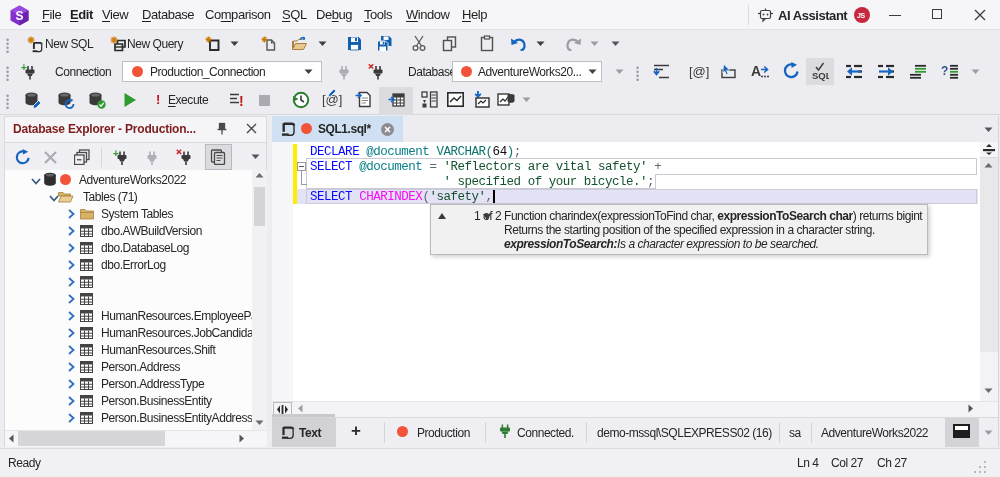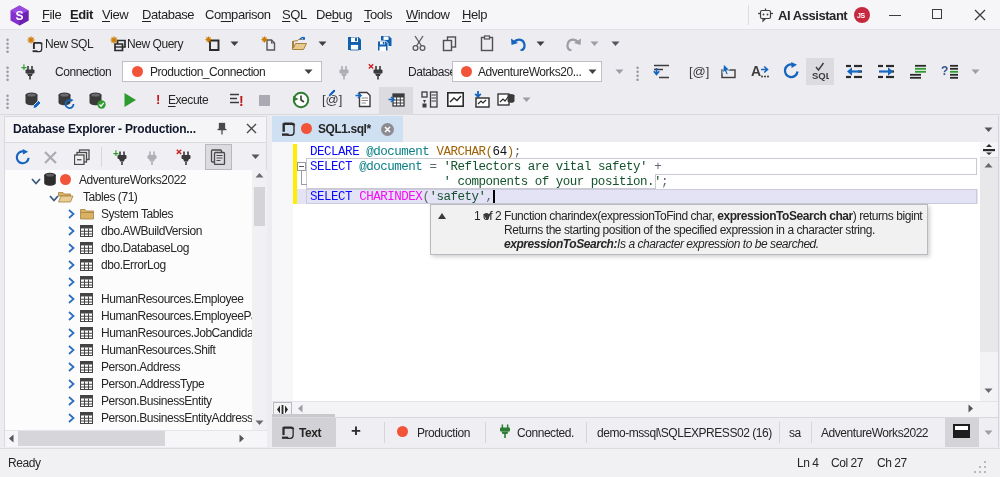--- a/index.html
+++ b/index.html
@@ -5,21 +5,21 @@
   html,body{margin:0;padding:0;}
   body{width:1000px;height:477px;overflow:hidden;position:relative;
        font-family:"Liberation Sans",sans-serif;background:#edecf1;}
   .abs{position:absolute;}
   .txt{position:absolute;font-size:12px;color:#262626;white-space:pre;letter-spacing:-0.45px;}
   .menu{position:absolute;font-size:13px;color:#1f1f1f;top:7px;letter-spacing:-0.45px;}
   .menu u{text-decoration-thickness:1px;text-underline-offset:2px;}
   .grip{position:absolute;width:3px;color:#9b9aa2;font-size:9px;line-height:4px;letter-spacing:0;}
   .code{position:absolute;font-family:"Liberation Mono",monospace;font-size:12.5px;
         letter-spacing:-0.48px;line-height:15px;white-space:pre;}
-  .kw{color:#0909ff;} .vr{color:#0b8088;} .ty{color:#a16207;} .st{color:#14532d;}
+  .kw{color:#0909ff;} .vr{color:#0b8088;} .ty{color:#0f766e;} .st{color:#14532d;}
   .fn{color:#f50cf5;} .pu{color:#5f6672;} .nu{color:#111111;}
   .sep3{position:absolute;width:1px;background:#d6d5da;}
 </style>
 </head>
 <body>
 
 <div class="abs" style="left:0;top:0;width:1000px;height:30px;background:#f6f5f8;border-bottom:1px solid #e3e2e7;box-sizing:border-box;"></div>
 <svg class="abs" style="left:9px;top:5px;" width="21" height="21" viewBox="0 0 21 21">
   <polygon points="10.5,0.5 19.5,5.5 19.5,15.5 10.5,20.5 1.5,15.5 1.5,5.5" fill="#8330cc"></polygon>
   <polygon points="10.5,0.5 19.5,5.5 10.5,10.5 1.5,5.5" fill="#9a49e0"></polygon>
@@ -419,21 +419,21 @@
   <path d="M10.5 4.5 V10 C10.5 11 12 11.8 14 11.8 C16 11.8 17.5 11 17.5 10 V4.5" fill="#3a3a3a"></path>
 </svg>
 <svg class="abs" style="left:522px;top:96px;" width="9" height="7">
       <polygon points="0.5,1.5 8.5,1.5 4.5,6" fill="#9d9da5"></polygon>
     </svg>
 </div>
 
 <div id="panel">
 
 <div class="abs" style="left:4px;top:116px;width:263px;height:27px;background:#f5f4f7;border:1px solid #dad9de;box-sizing:border-box;"></div>
-<span class="txt" style="left:13px;top:122px;font-weight:bold;color:#0f172a;letter-spacing:-0.2px;">Database Explorer - Production...</span>
+<span class="txt" style="left:13px;top:122px;font-weight:bold;color:#7f1d1d;letter-spacing:-0.2px;">Database Explorer - Production...</span>
 <svg class="abs" style="left:215px;top:122px;" width="13" height="14" viewBox="0 0 13 14">
   <g stroke="#4a4a4a" stroke-width="1.3" fill="none">
     <rect x="4.5" y="1.5" width="5" height="6" fill="#4a4a4a"></rect>
     <line x1="2.5" y1="7.5" x2="11.5" y2="7.5"></line>
     <line x1="7" y1="7.5" x2="7" y2="12.5"></line>
   </g>
 </svg>
 <svg class="abs" style="left:246px;top:123px;" width="11" height="11" viewBox="0 0 11 11">
   <path d="M1 1 L10 10 M10 1 L1 10" stroke="#4a4a4a" stroke-width="1.4"></path>
 </svg>
@@ -578,21 +578,20 @@
   <svg class="abs" style="left:75px;top:105px;" width="13" height="14">
         <use href="#tbl-ico"></use>
       </svg>
 
   <svg class="abs" style="left:61px;top:124px;" width="10" height="10">
         <use href="#chev-closed"></use>
       </svg>
   <svg class="abs" style="left:75px;top:122px;" width="13" height="14">
         <use href="#tbl-ico"></use>
       </svg>
-  <span class="txt" style="left:96px;top:122px;">HumanResources.Employee</span>
 
   <svg class="abs" style="left:61px;top:141px;" width="10" height="10">
         <use href="#chev-closed"></use>
       </svg>
   <svg class="abs" style="left:75px;top:139px;" width="13" height="14">
         <use href="#tbl-ico"></use>
       </svg>
   <span class="txt" style="left:96px;top:139px;">HumanResources.EmployeePayHistory</span>
 
   <svg class="abs" style="left:61px;top:158px;" width="10" height="10">
@@ -698,21 +697,21 @@
 <div class="abs" style="left:655px;top:174px;width:1px;height:15px;background:#c9c9d4;"></div>
 <div class="abs" style="left:306px;top:188px;width:350px;height:1px;background:#c9c9d4;"></div>
 
 <div class="abs" style="left:297px;top:162px;width:9px;height:9px;border:1px solid #9a9aa2;background:#fff;box-sizing:border-box;"></div>
 <div class="abs" style="left:299px;top:166px;width:5px;height:1px;background:#55555c;"></div>
 <div class="abs" style="left:301px;top:171px;width:1px;height:13px;background:#9a9aa2;"></div>
 <div class="abs" style="left:301px;top:184px;width:6px;height:1px;background:#9a9aa2;"></div>
 
 <div class="code" style="left:310px;top:145px;"><span class="kw">DECLARE</span> <span class="vr">@document</span> <span class="ty">VARCHAR</span><span class="ty">(</span><span class="nu">64</span><span class="ty">)</span><span class="pu">;</span></div>
 <div class="code" style="left:310px;top:160px;"><span class="kw">SELECT</span> <span class="vr">@document</span> <span class="pu">=</span> <span class="st">'Reflectors are vital safety'</span> <span class="pu">+</span></div>
-<div class="code" style="left:310px;top:175px;">                   <span class="st">' components of your position.'</span><span class="pu">;</span></div>
+<div class="code" style="left:310px;top:175px;">                   <span class="st">' specified of your bicycle.'</span><span class="pu">;</span></div>
 <div class="code" style="left:310px;top:190px;"><span class="kw">SELECT</span> <span class="fn">CHARINDEX</span><span class="pu">(</span><span class="st">'safety'</span><span class="pu">,</span></div>
 
 <div class="abs" style="left:493px;top:190px;width:1.5px;height:13px;background:#000;"></div>
 
 <div class="abs" style="left:430px;top:204px;width:498px;height:51px;background:#f2f1f2;border:1px solid #b9b9bf;box-sizing:border-box;box-shadow:2px 2px 4px rgba(0,0,0,0.18);"></div>
 <svg class="abs" style="left:438px;top:213px;" width="8" height="7" viewBox="0 0 8 7">
       <path d="M4 0 L8 6 L0 6 Z" fill="#3a3a3a"></path>
     </svg>
 <span class="txt" style="left:450px;top:209px;margin-left:24px;">1 of 2</span>
 <svg class="abs" style="left:483px;top:214px;" width="8" height="7" viewBox="0 0 8 7">

